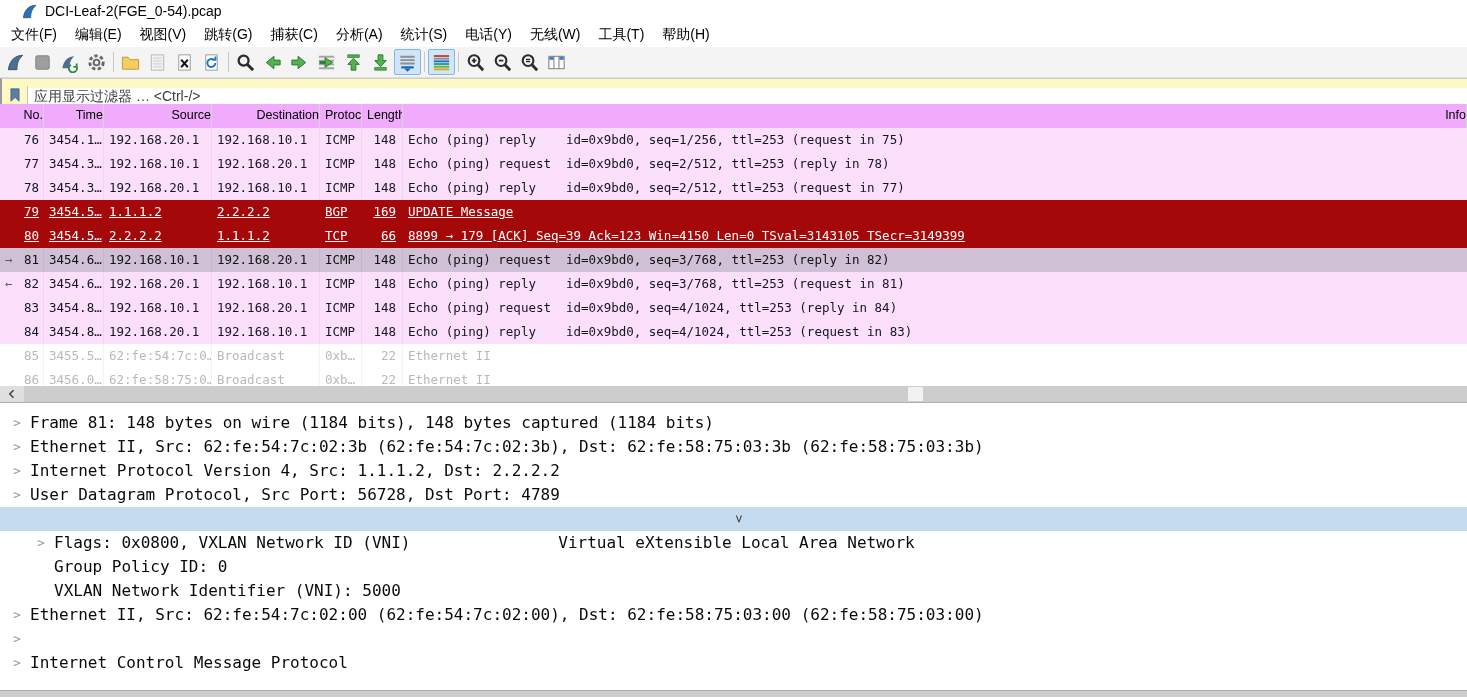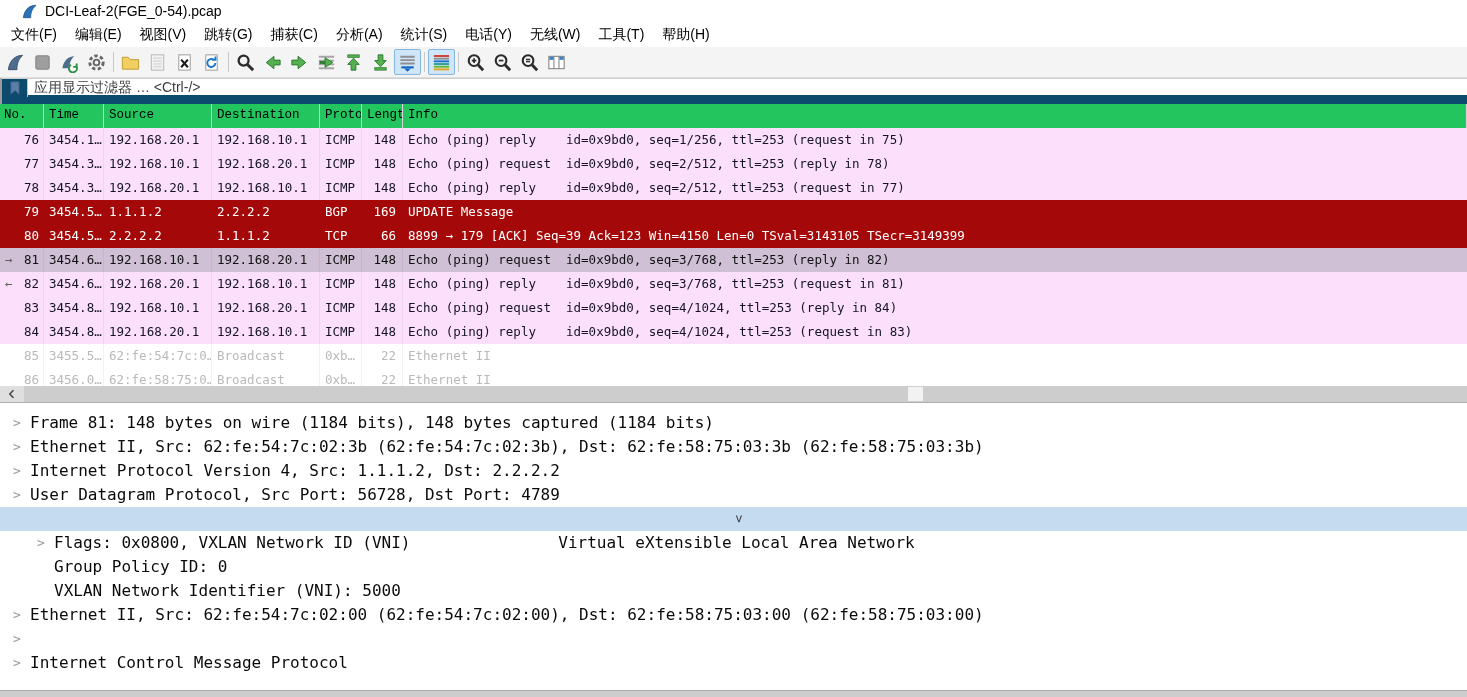--- a/index.html
+++ b/index.html
@@ -18,48 +18,48 @@
   
   .toolbar{height:30px;display:flex;align-items:center;padding-left:2px;background:#f4f4f4;
            border-bottom:1px solid #dedede;}
   .tbtn{width:27px;height:26px;display:flex;align-items:center;justify-content:center;
         border:1px solid transparent;border-radius:2px;box-sizing:border-box;}
   .tbtn svg{width:21px;height:21px;}
   .tbtn.pressed{background:#cfe6f8;border-color:#84b6de;}
   .tsep{width:1px;height:20px;background:#c9c9c9;margin:0 3px;}
 
   
-  .filterbar{height:27px;display:flex;align-items:flex-start;background:#0c4a6e;box-sizing:border-box;
+  .filterbar{height:27px;display:flex;align-items:flex-end;background:#fef9c3;box-sizing:border-box;
              border-top:1px solid #cfcfcf;border-bottom:1px solid #9b9b9b;border-left:2px solid #9b9b9b;}
   .bm-btn{width:25px;display:flex;align-items:center;justify-content:center;border-right:1px solid #c4c4c4;}
   .bm-btn svg{width:18px;height:18px;}
   .filter-input{flex:1;border:none;outline:none;font-size:14px;padding:0 6px;
                 font-family:"Liberation Sans",sans-serif;color:#222;background:#fff;}
   .filter-input::placeholder{color:#3c3c3c;opacity:1;}
 
   
   :root{
     --icmp-bg:#fce0fb; --bad-bg:#a40808; --bad-fg:#ffffff;
     --sel-bg:#cfc0d6; --ign-fg:#b9b9b9; --dsel-bg:#c5dcf0;
   }
   .plist{position:absolute;top:104px;left:0;right:0;height:282px;background:#fff;}
   .pgrid{display:grid;grid-template-columns:44px 60px 108px 108px 42px 41px 1fr;}
-  .phead{height:24px;font-family:Liberation Mono, monospace;font-size:12.5px;background:#22c55e;}
+  .phead{height:24px;font-family:Liberation Sans, sans-serif;font-size:12.5px;background:#f0abfc;text-align:right;}
   .phead .hc{line-height:23px;border-right:1px solid #d6d6d6;padding-left:5px;overflow:hidden;white-space:nowrap;}
   .phead .hc.first{padding-left:4px;}
   .prows{height:258px;overflow:hidden;}
   .prow{height:24px;line-height:24px;font-family:"DejaVu Sans Mono","Liberation Mono",monospace;
         font-size:12.5px;white-space:pre;}
   .prow .c{overflow:hidden;padding-left:5px;border-right:1px solid rgba(0,0,0,0.05);}
   .prow .c.no{text-align:right;padding-right:4px;padding-left:0;position:relative;}
   .prow .c.len{text-align:right;padding-right:6px;}
   .prow .c.info{border-right:none;}
   .marker{position:absolute;left:5px;top:0;color:#5f5f5f;}
   .r-icmp{background:var(--icmp-bg);color:#141424;}
-  .r-bad{background:var(--bad-bg);color:var(--bad-fg);}
+  .r-bad{background:var(--bad-bg);color:var(--bad-fg);text-decoration:underline;}
   .r-bad .c{border-right-color:transparent;}
   .r-selected{background:var(--sel-bg);color:#101010;}
   .r-ignored{background:#fff;color:var(--ign-fg);}
 
   
   .hscroll{position:absolute;top:386px;left:0;right:0;height:16px;background:#cdcdcd;z-index:3;}
   .hs-btn{position:absolute;left:0;top:0;width:24px;height:16px;background:#dfdfdf;
           display:flex;align-items:center;justify-content:center;}
   .hs-btn svg{width:12px;height:12px;}
   .hs-thumb{position:absolute;left:908px;top:1px;width:15px;height:14px;background:#f2f2f2;}

